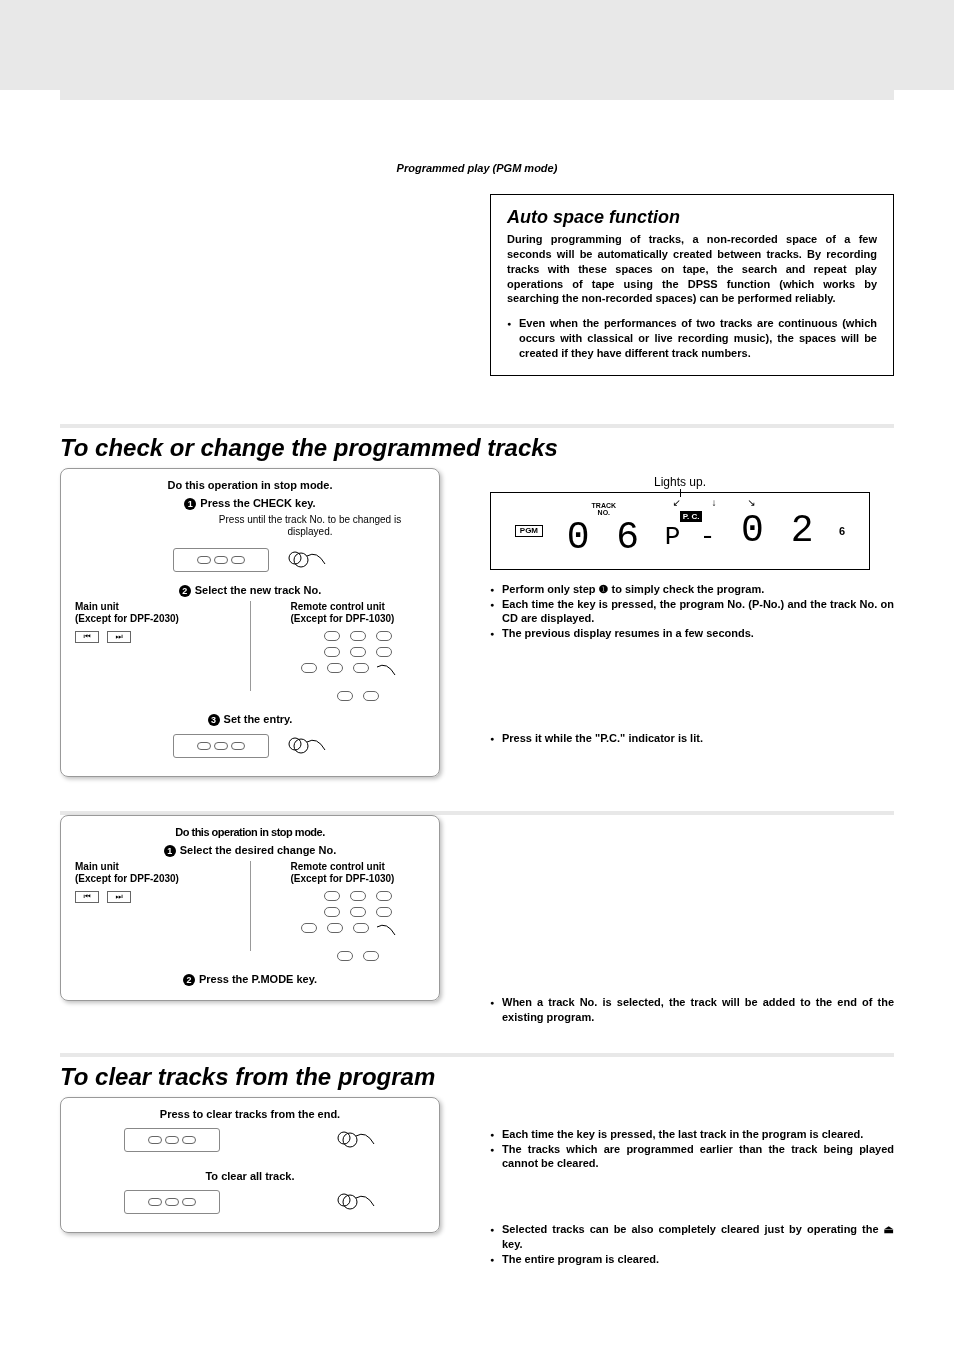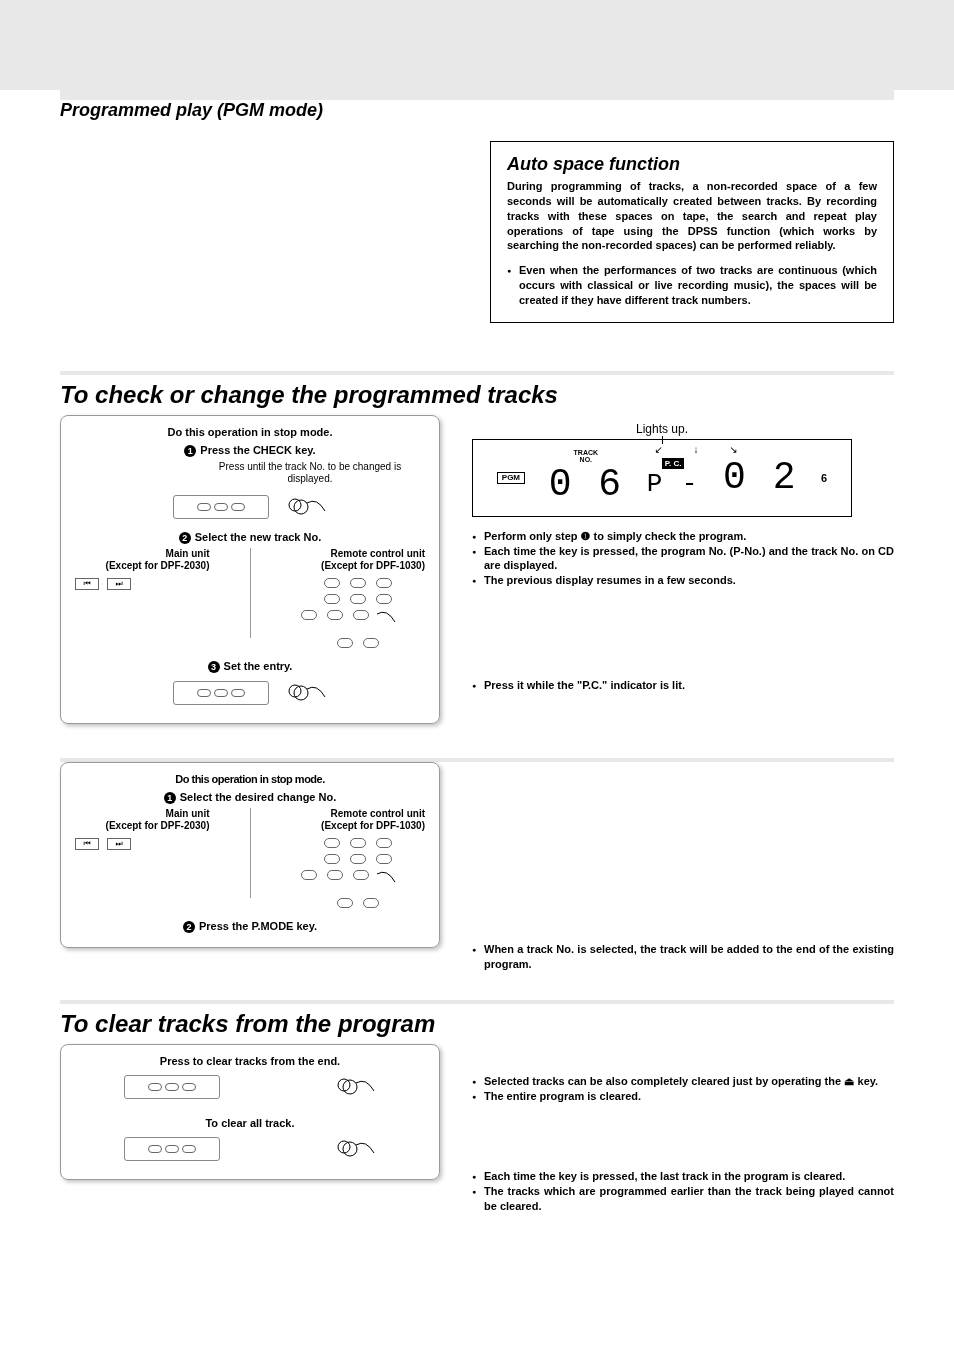--- a/index.html
+++ b/index.html
@@ -12,22 +12,23 @@
   }
   .gray-band { background: #e8e8e8; height: 90px; position: relative; }
   .gray-band2 { background: #e8e8e8; height: 10px; }
   .section-line { height: 4px; background: #e8e8e8; margin-top: 8px; }
   .page {
     padding: 0 60px 40px 60px;
   }
   .header-text {
     font-style: italic;
     font-weight: bold;
-    text-align: left;
-    font-size: 18px;
+    text-align: center;
+    font-size: 11px;
+    padding-top: 62px;
     padding-right: 0;
   }
   .box {
     border: 1px solid #000;
     margin: 20px 0 0 430px;
     padding: 12px 16px 14px 16px;
     position: relative;
   }
   .box h2 {
     font-style: italic;
@@ -47,21 +48,21 @@
   .bullet-list li::before { content: "●"; position: absolute; left: 0; font-size: 7px; top: 3px; }
 
   h1.section {
     font-style: italic;
     font-weight: bold;
     font-size: 24px;
     margin: 6px 0 6px 0;
   }
   .two-col {
     display: flex;
-    gap: 32px;
+    gap: 50px;
     align-items: flex-start;
   }
   .steps-box {
     width: 380px;
     border: 1px solid #999;
     border-radius: 8px;
     box-shadow: 2px 2px 4px rgba(0,0,0,0.25);
     padding: 8px 14px 12px 14px;
     font-size: 11px;
   }
@@ -87,21 +88,21 @@
     text-align: center;
     margin-right: 4px;
     font-weight: bold;
   }
   .sub-row {
     display: flex;
     gap: 40px;
     margin-top: 4px;
   }
   .sub-row .col { flex: 1; font-size: 10px; }
-  .sub-row .col .sub-head { font-weight: bold; font-size: 10px; line-height: 1.2; margin-bottom: 6px; text-align: right; }
+  .sub-row .col .sub-head { font-weight: bold; font-size: 10px; line-height: 1.2; margin-bottom: 6px; }
   .divider-v {
     width: 1px;
     background: #999;
     height: 90px;
   }
   .small-note { font-size: 10px; text-align: center; margin: 4px 0 4px 120px; line-height: 1.2; }
 
   .right-col { flex: 1; font-size: 11px; }
   .display-box {
     border: 1px solid #000;
@@ -411,23 +412,23 @@
               <circle cx="8" cy="12" r="6" fill="none" stroke="#000" stroke-width="1"></circle>
               <circle cx="14" cy="14" r="7" fill="none" stroke="#000" stroke-width="1"></circle>
               <path d="M20 10 q10 -6 18 8" fill="none" stroke="#000" stroke-width="1"></path>
             </svg>
         </div>
       </div>
     </div>
 
     <div class="right-col" style="min-height:170px;display:flex;flex-direction:column;justify-content:space-between;padding-top:30px">
       <ul class="bullet-list">
+        <li>Each time the key is pressed, the last track in the  program is cleared.</li>
+        <li>The tracks which are programmed earlier than the track being played cannot be cleared.</li>
+      </ul>
+      <ul class="bullet-list">
         <li>Selected tracks can be also completely cleared just by operating the ⏏ key.</li>
         <li>The entire program is cleared.</li>
       </ul>
-      <ul class="bullet-list">
-        <li>Each time the key is pressed, the last track in the  program is cleared.</li>
-        <li>The tracks which are programmed earlier than the track being played cannot be cleared.</li>
-      </ul>
     </div>
   </div>
 
 </div>
 
 </body></html>

